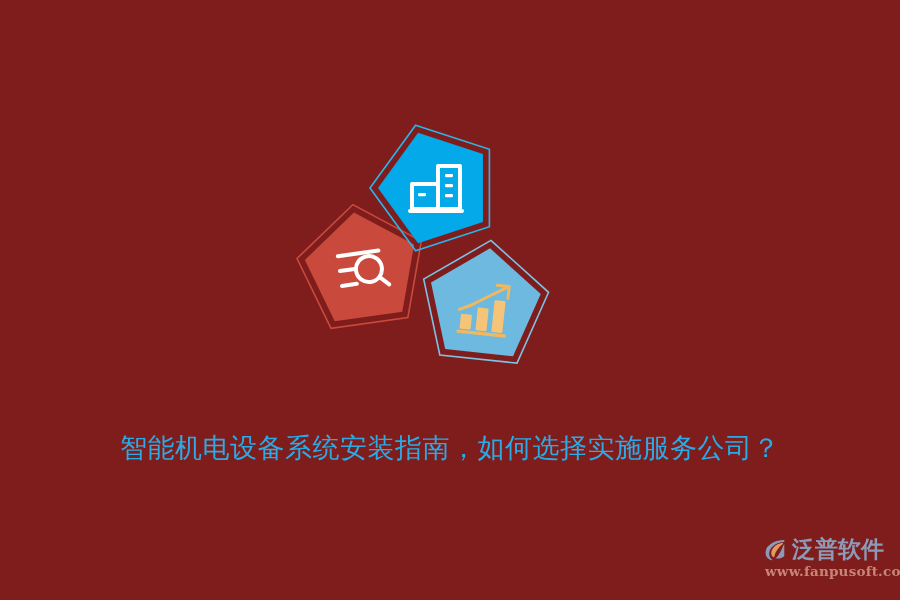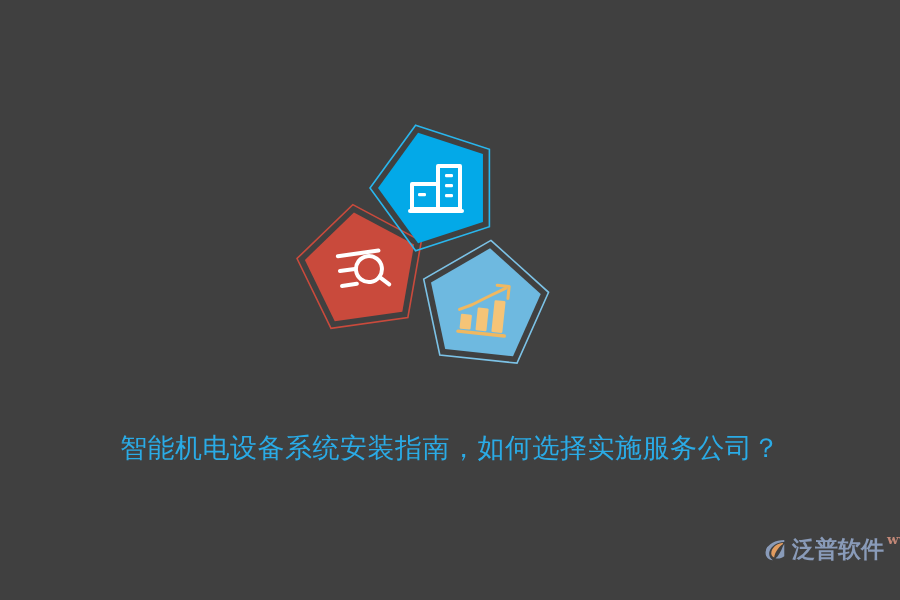--- a/index.html
+++ b/index.html
@@ -13,21 +13,21 @@
     background: #ffffff;
     font-family: "Liberation Sans", "DejaVu Sans", sans-serif;
     overflow: hidden;
     position: relative;
   }
 
   #page {
     position: relative;
     width: 900px;
     height: 600px;
-    background: #404040;
+    background: #7f1d1d;
   }
 
   
   #hero-graphic {
     position: absolute;
     left: 280px;
     top: 110px;
     width: 300px;
     height: 300px;
   }
@@ -55,21 +55,21 @@
   }
 
   
   #brand-watermark {
     position: absolute;
     left: 762px;
     top: 533px;
     width: 134px;
     height: 52px;
     display: flex;
-    flex-direction: row;
+    flex-direction: column;
     align-items: flex-start;
     opacity: 0.96;
   }
   #brand-row {
     display: flex;
     align-items: center;
     height: 32px;
   }
   #brand-mark {
     width: 27px;

